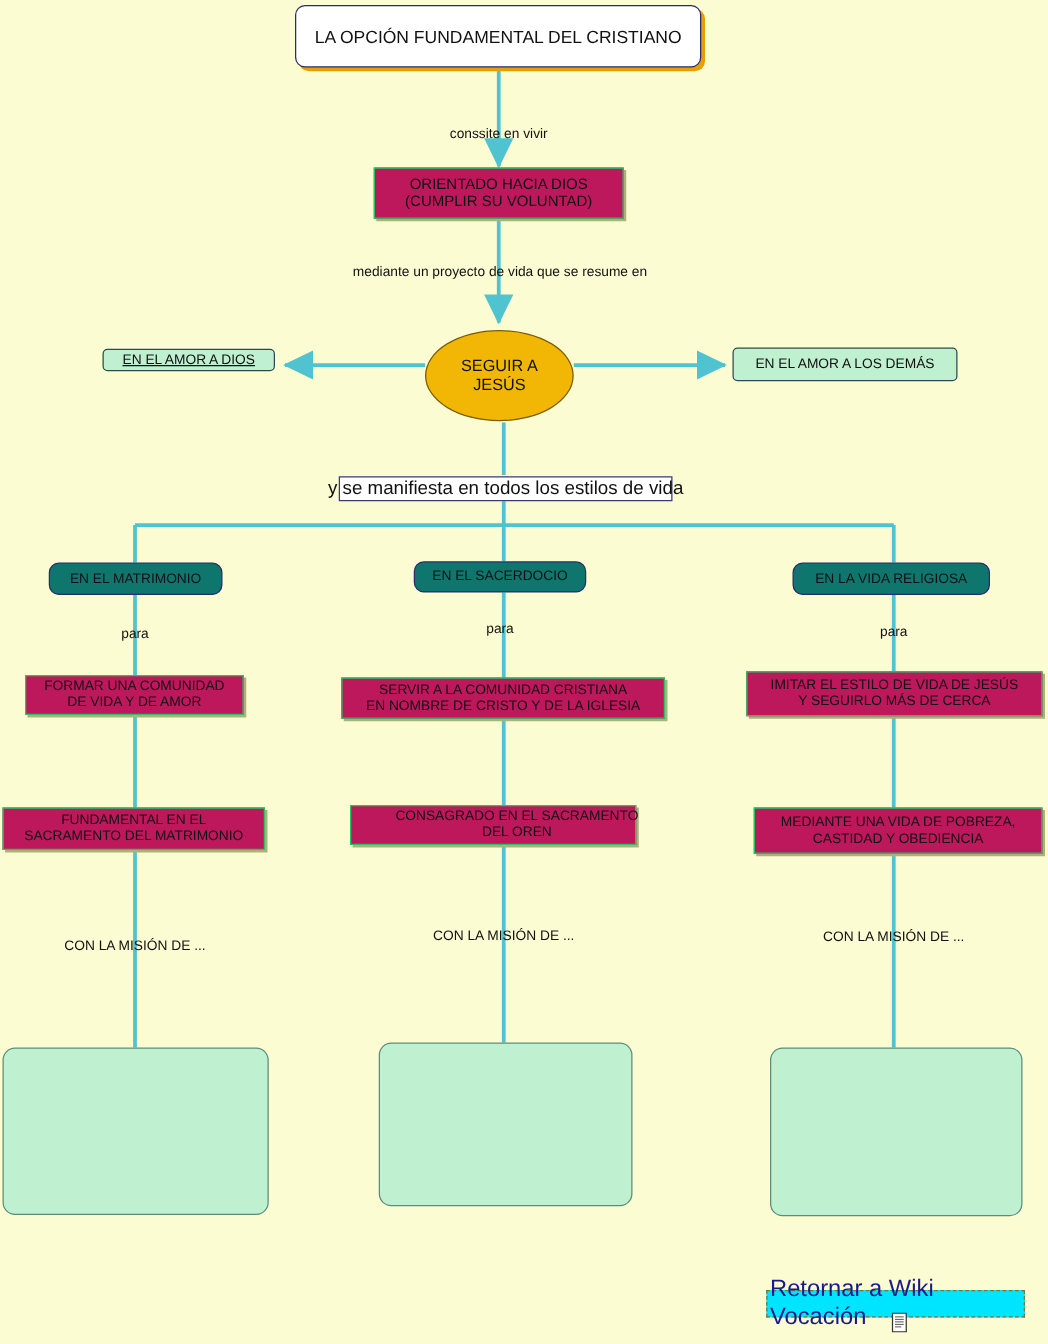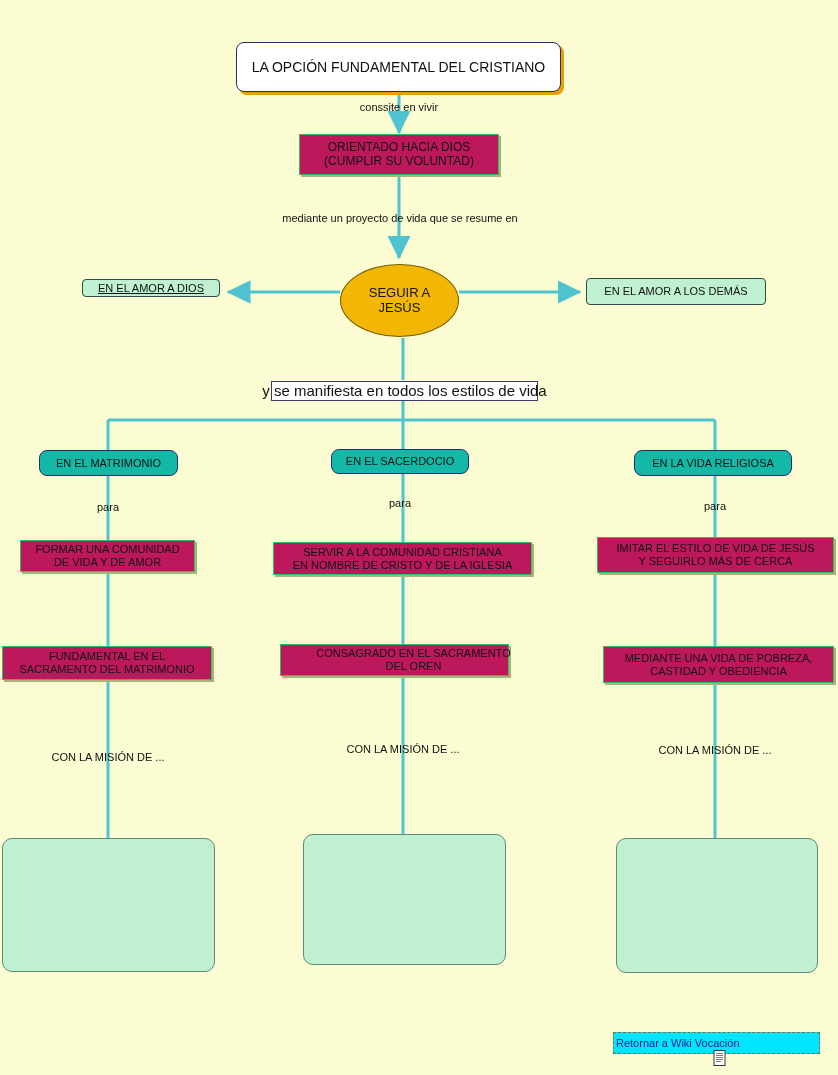--- a/index.html
+++ b/index.html
@@ -64,21 +64,21 @@
     align-items: center;
     justify-content: center;
   }
   .green-empty {
     background: #BFF0D0;
     border: 1px solid #5c8c7c;
     border-radius: 10px;
   }
   
   .white-pill {
-    background: #14b8a6;
+    background: #0f766e;
     border: 1px solid #2b2b6b;
     border-radius: 8px;
     font-size: 11px;
     color: #111111;
     display: flex;
     align-items: center;
     justify-content: center;
   }
   
   .white-label {
@@ -107,21 +107,21 @@
     position: absolute;
     font-size: 11px;
     color: #111111;
     white-space: pre;
     text-align: center;
   }
   .link-box {
     position: absolute;
     background: #00E5FF;
     border: 1px dashed #777733;
-    font-size: 11px;
+    font-size: 19px;
     color: #1a1a8c;
     display: flex;
     align-items: center;
     justify-content: flex-start;
     padding-left: 2px;
     box-sizing: border-box;
   }
   .doc-icon {
     position: absolute;
     width: 14px;
@@ -163,21 +163,21 @@
     <line x1="403" y1="474" x2="403" y2="542"></line>
     <line x1="403" y1="575" x2="403" y2="644"></line>
     <line x1="403" y1="676" x2="403" y2="834"></line>
 
     <line x1="715" y1="476" x2="715" y2="537"></line>
     <line x1="715" y1="573" x2="715" y2="646"></line>
     <line x1="715" y1="683" x2="715" y2="838"></line>
   </g>
 </svg>
 
-<div class="node title-box" style="left:236px; top:4px; width:325px; height:50px;margin-top:38px;">LA OPCIÓN FUNDAMENTAL DEL CRISTIANO</div>
+<div class="node title-box" style="left:236px; top:4px; width:325px; height:50px;">LA OPCIÓN FUNDAMENTAL DEL CRISTIANO</div>
 
 <div class="edge-label" style="left:299px; top:101px; width:200px;">conssite en vivir</div>
 
 <div class="node yellow-box big" style="left:299px; top:134px; width:200px; height:41px;">ORIENTADO HACIA DIOS
 (CUMPLIR SU VOLUNTAD)</div>
 
 <div class="edge-label" style="left:253px; top:212px; width:294px;">mediante un proyecto de vida que se resume en</div>
 
 <div class="node ellipse" style="left:340px; top:264px; width:119px; height:73px;">SEGUIR A
 JESÚS</div>

